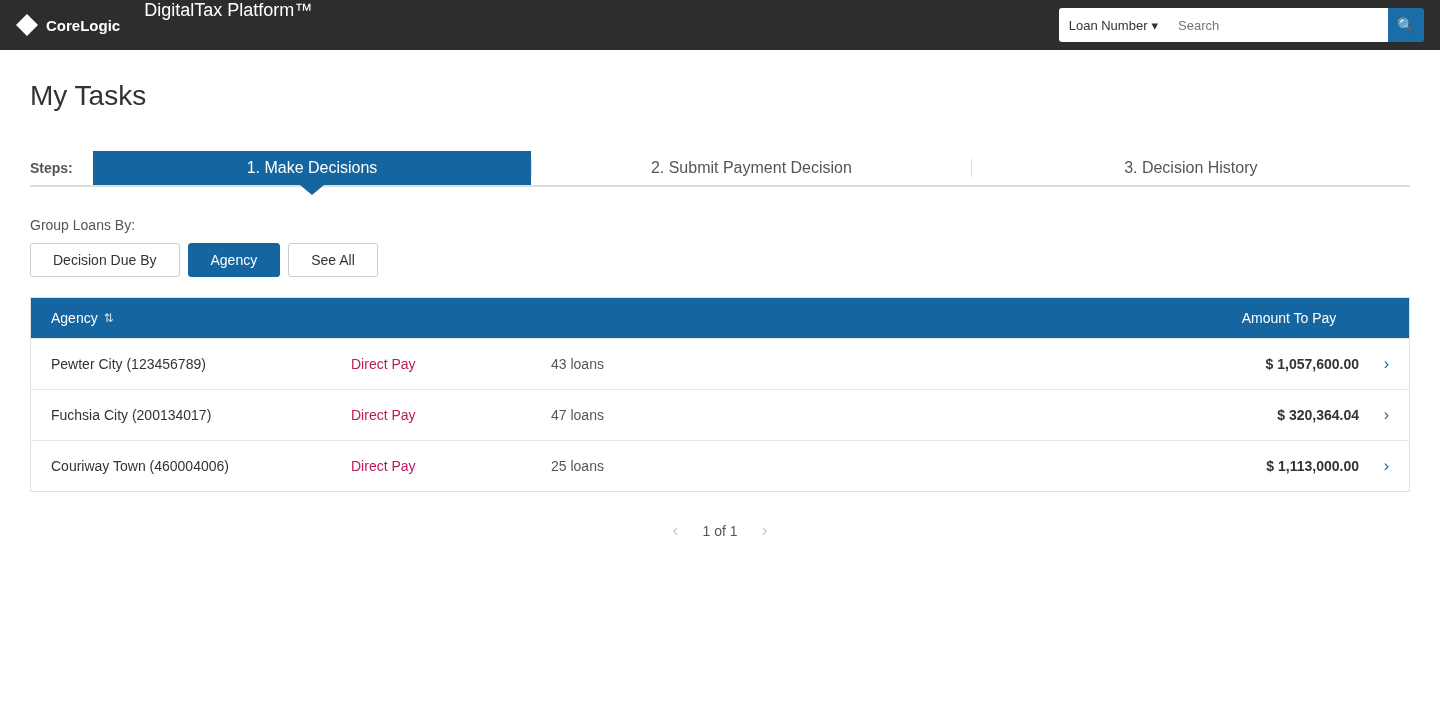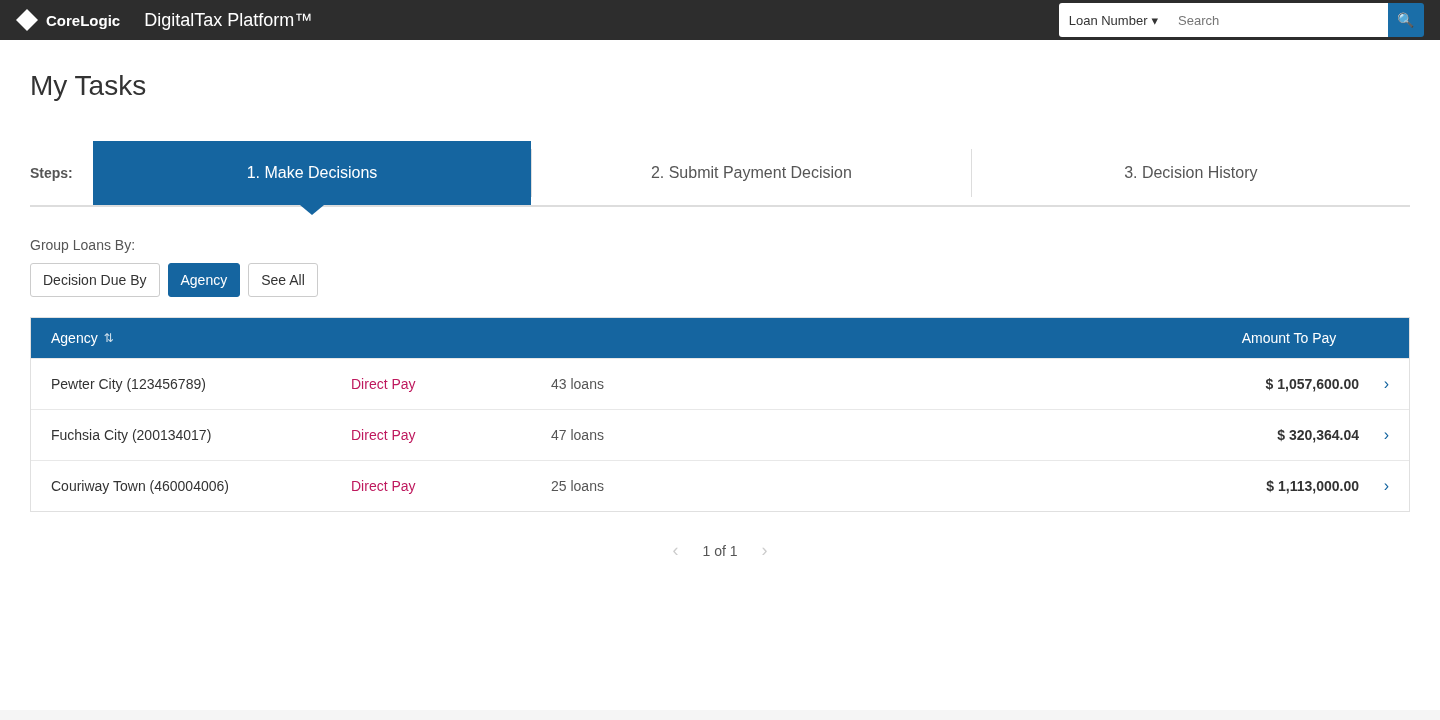--- a/index.html
+++ b/index.html
@@ -1,23 +1,22 @@
 <!DOCTYPE html>
 <html><head>
   <meta charset="utf-8">
   <style>
     * { box-sizing: border-box; margin: 0; padding: 0; }
     body { font-family: Arial, sans-serif; background: #f5f5f5; color: #333; }
 
     
     .header {
       background: #2d2d2d;
-      height: 40px;
-      display: flex;
-      align-items: center;
+      height: 50px;
+      display: flex;
       padding: 0 16px;
       gap: 16px;
     }
     .header-logo {
       display: flex;
       align-items: center;
       gap: 8px;
       color: white;
       font-size: 15px;
       font-weight: bold;
@@ -100,21 +99,21 @@
       display: flex;
       align-items: center;
       font-size: 14px;
       color: #555;
       padding: 0 20px 0 0;
       font-weight: 600;
       border-bottom: none;
       white-space: nowrap;
     }
     .tab {
-      padding: 23px 40px;
+      padding: 8px 40px;
       font-size: 16px;
       cursor: pointer;
       border: none;
       background: transparent;
       color: #555;
       flex: 1;
       text-align: center;
       position: relative;
     }
     .tab.active {
@@ -148,21 +147,21 @@
     .group-loans-label {
       font-size: 14px;
       color: #555;
       margin-bottom: 10px;
     }
     .group-btns {
       display: flex;
       gap: 8px;
     }
     .group-btn {
-      padding: 8px 12px;
+      padding: 8px 22px;
       font-size: 14px;
       border: 1px solid #ccc;
       background: white;
       cursor: pointer;
       border-radius: 3px;
       color: #333;
     }
     .group-btn.active {
       background: #1565a0;
       color: white;

